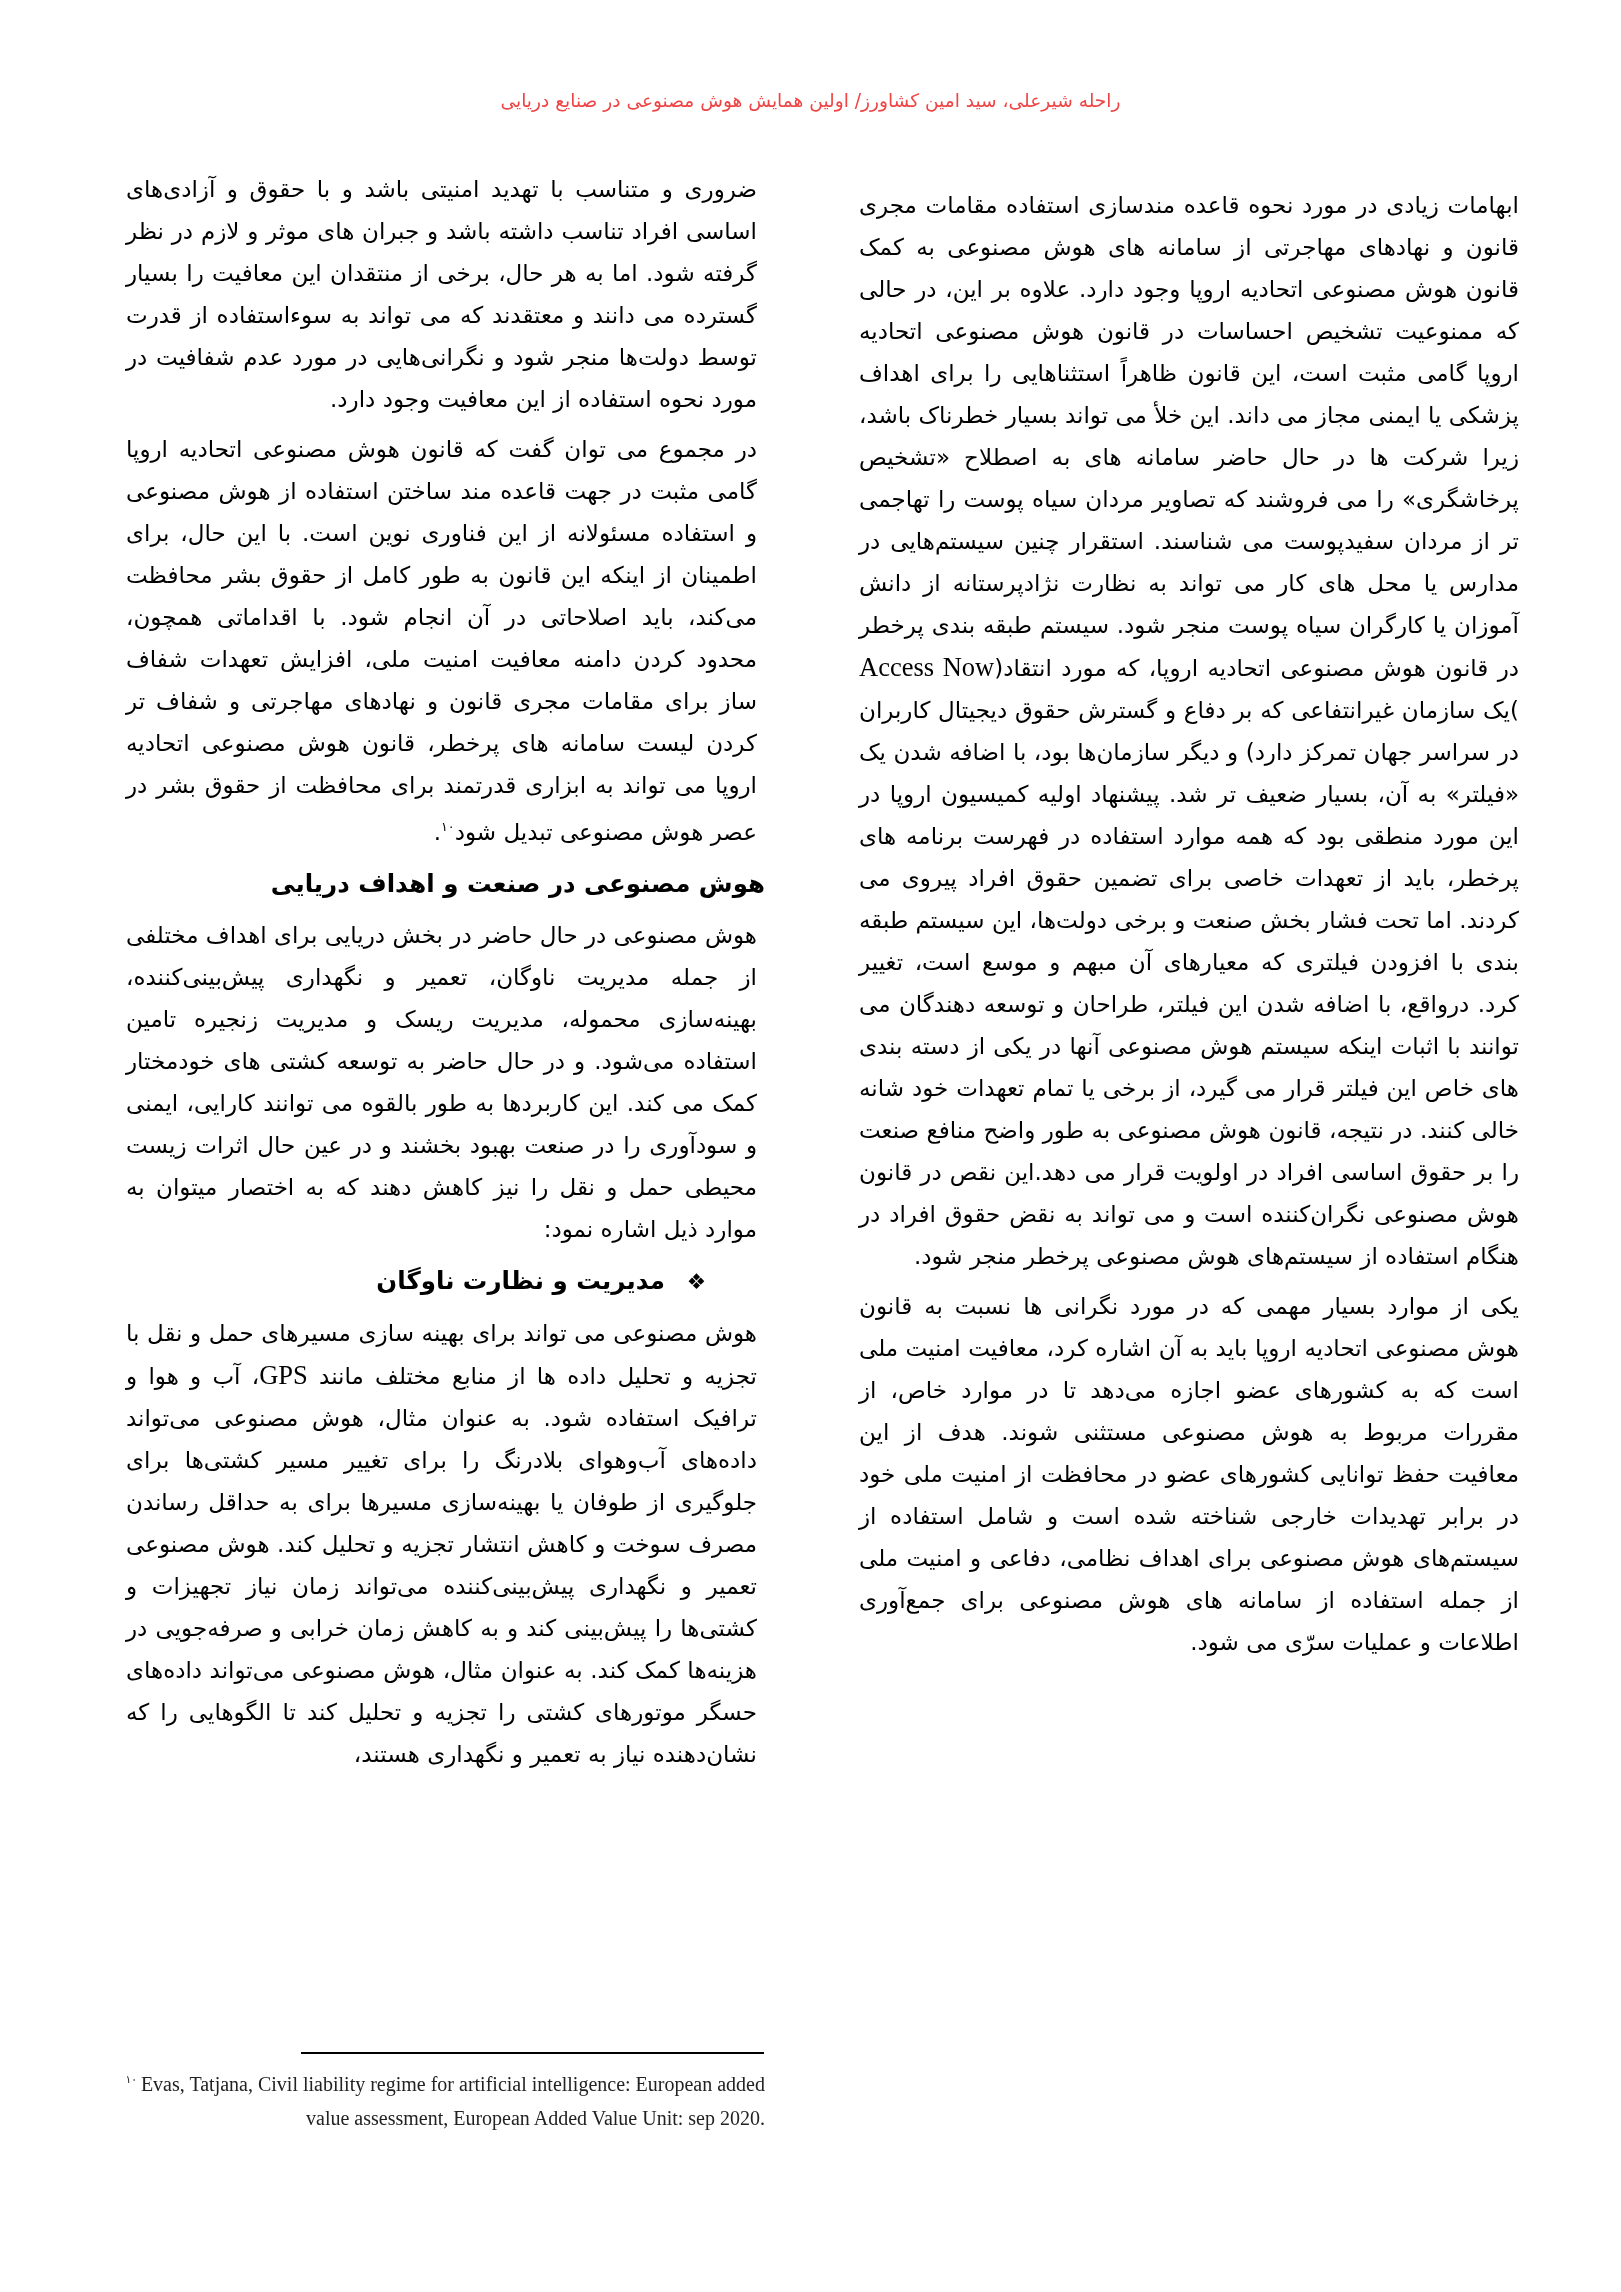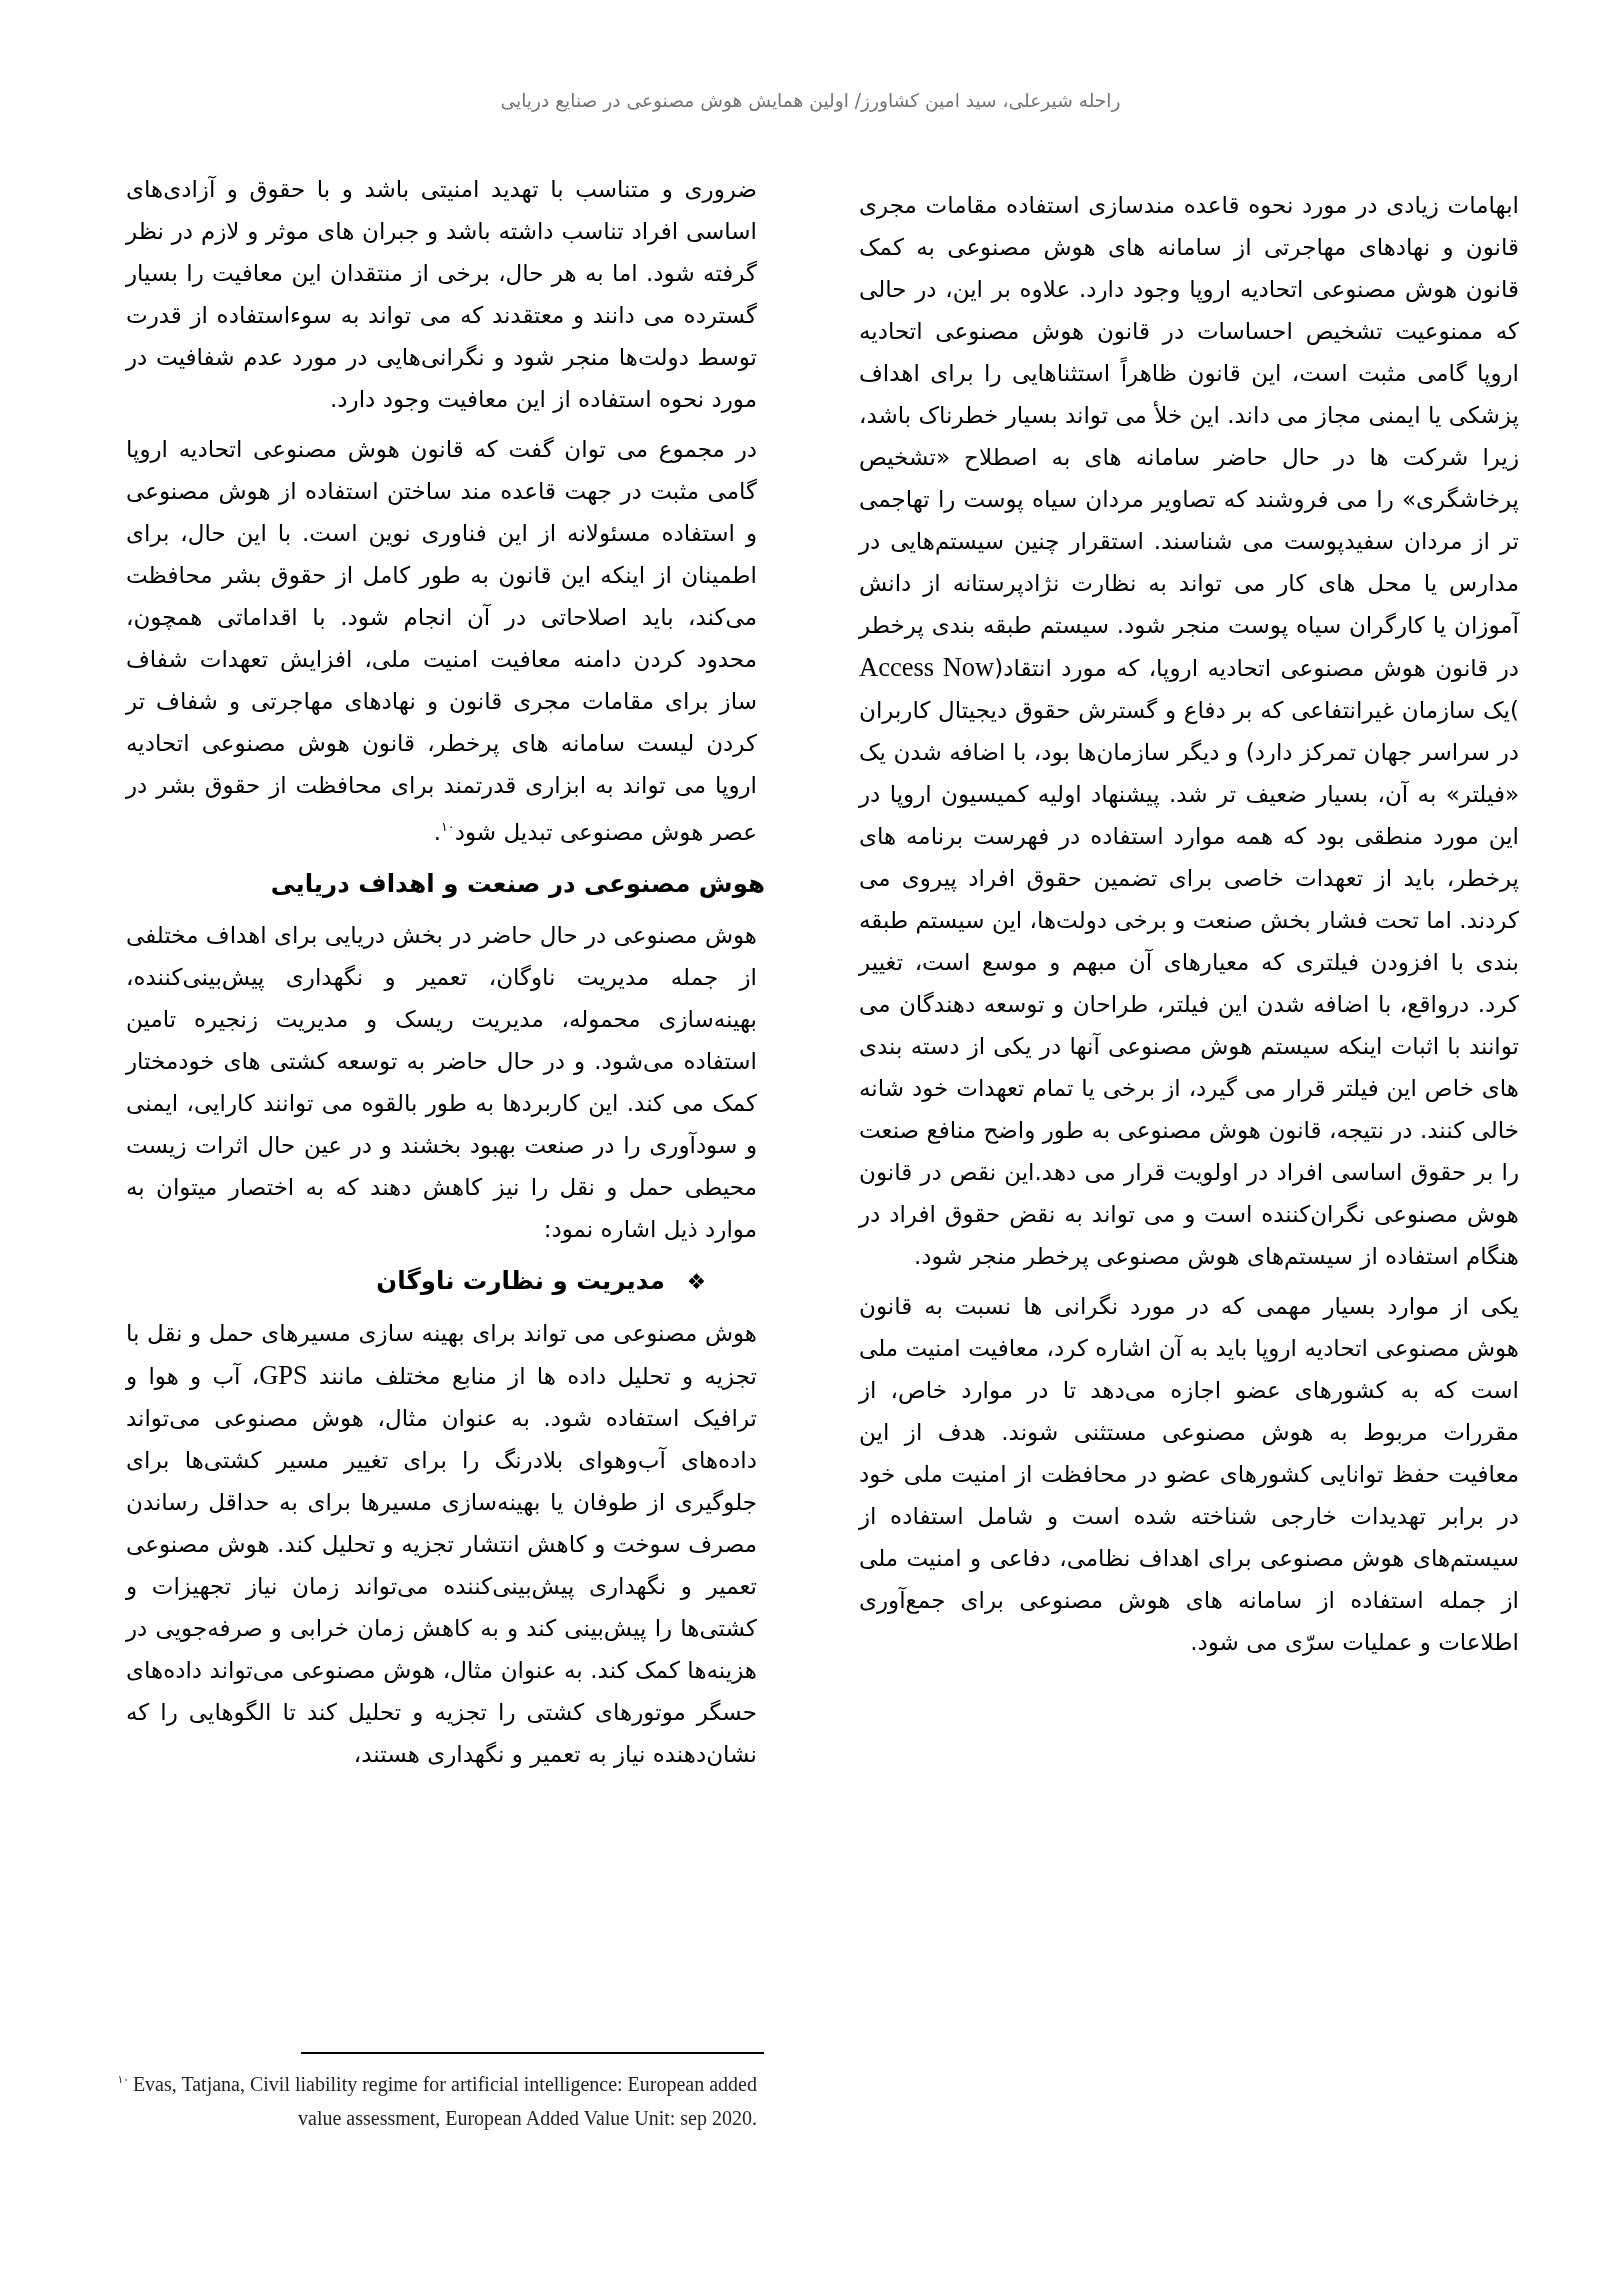--- a/index.html
+++ b/index.html
@@ -1,32 +1,32 @@
 <!DOCTYPE html>
 <html><head>
 <meta charset="utf-8">
 <style>
   html, body { margin: 0; padding: 0; background: #ffffff; }
   body { width: 1621px; height: 2293px; position: relative; overflow: hidden;
          font-family: "DejaVu Sans", sans-serif; color: #000; }
   .header { position: absolute; top: 90px; left: 0; width: 1621px; text-align: center;
-            font-size: 18.6px; color: #737373; direction: rtl; }
+            font-size: 18.6px; color: #ef4444; direction: rtl; }
   .col { position: absolute; direction: rtl; text-align: justify; font-size: 23px;
          line-height: 42px; }
   .col-right { left: 851px; top: 176px; width: 676px; }
   .col-left { left: 118px; top: 160px; width: 647px; }
   .col p { margin: 8px; text-align-last: right; }
   .heading { font-weight: bold; font-size: 24.5px; line-height: 45px; margin: 0; text-align: right; }
   .sub-heading { font-weight: bold; font-size: 24.5px; line-height: 45px; margin: 0;
                  padding-right: 59px; text-align: right; }
   .bullet { font-size: 21.6px; margin-left: 21.6px; }
   .ltr { direction: ltr; unicode-bidi: embed; font-family: "Liberation Serif", serif; font-size: 26.5px; }
   sup.fn { font-size: 12.7px; vertical-align: super; }
   .fn-rule { position: absolute; left: 301px; top: 2052px; width: 463px; height: 2px; background: #000; }
-  .footnote { position: absolute; left: 102px; top: 2062px; width: 655px; direction: ltr;
+  .footnote { position: absolute; left: 110px; top: 2062px; width: 655px; direction: ltr;
               font-family: "Liberation Serif", serif; font-size: 20px; line-height: 34px;
               color: #222; text-align: right; }
   .footnote .fn-num { font-size: 10.8px; vertical-align: super; margin-right: 3.9px; }
 </style>
 </head>
 <body>
 
 <div class="header">
   <span>راحله شیرعلی، سید امین کشاورز/ اولین همایش هوش مصنوعی در صنایع دریایی</span>
 </div>

